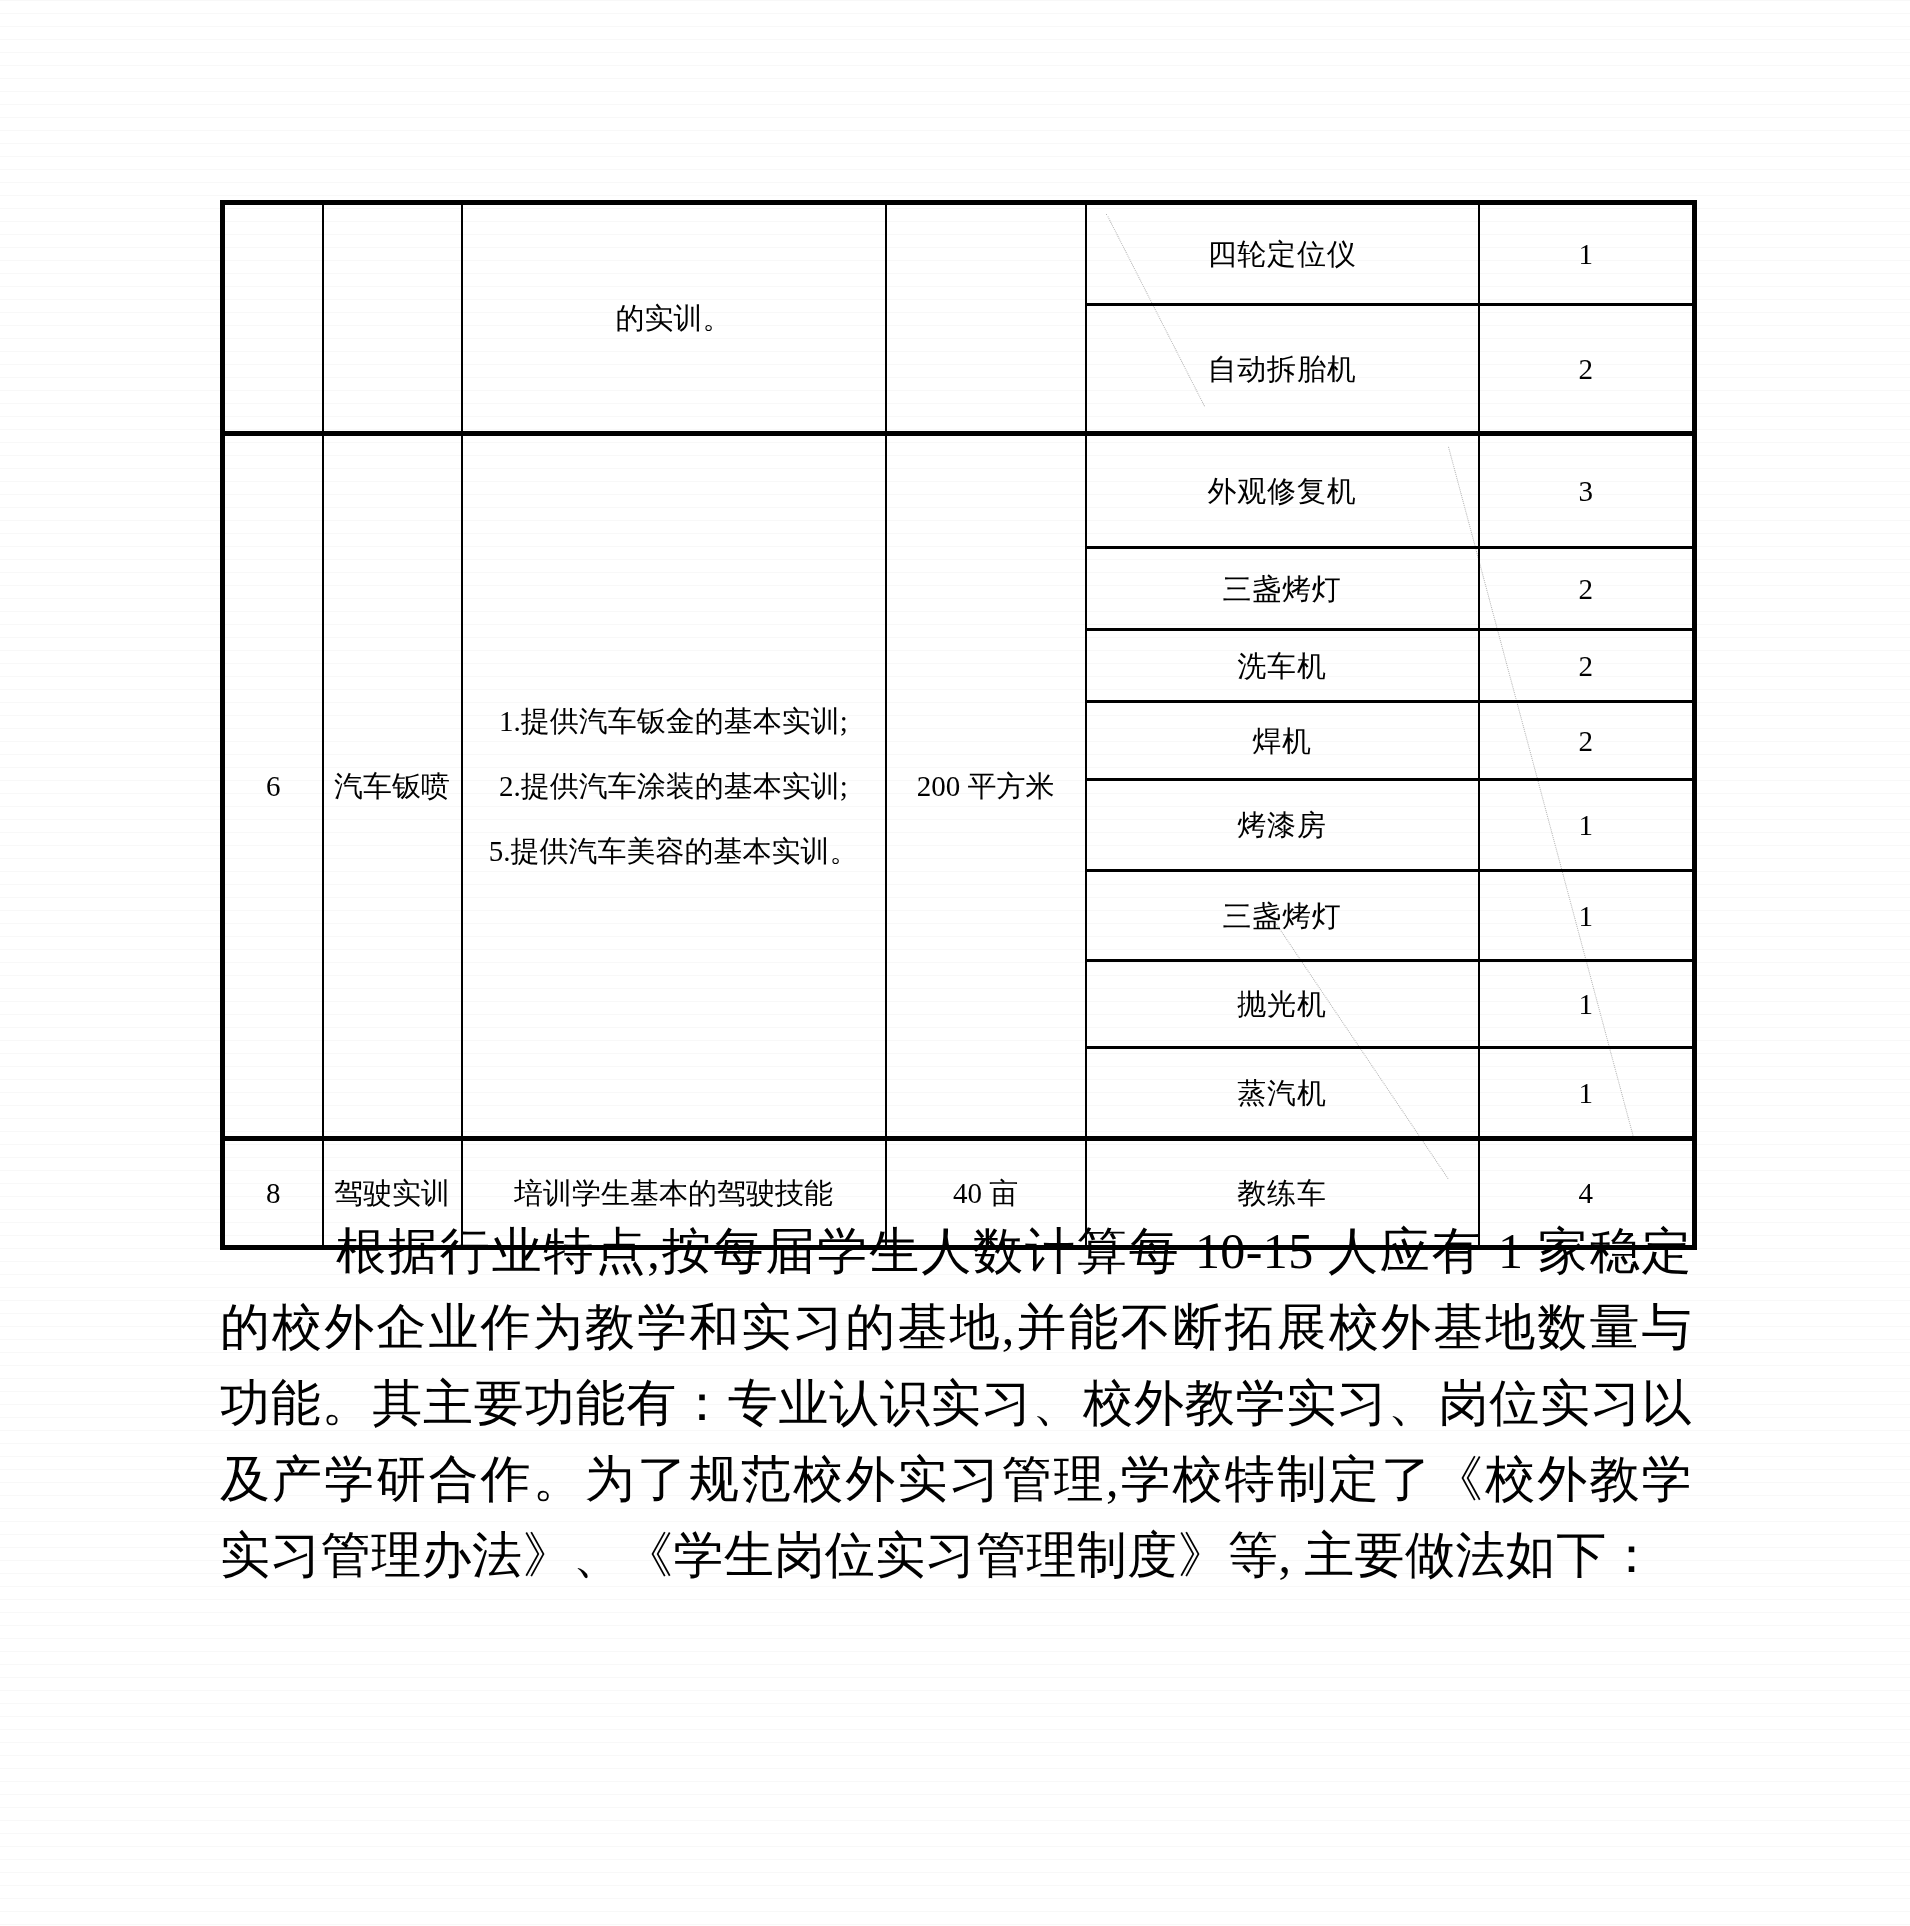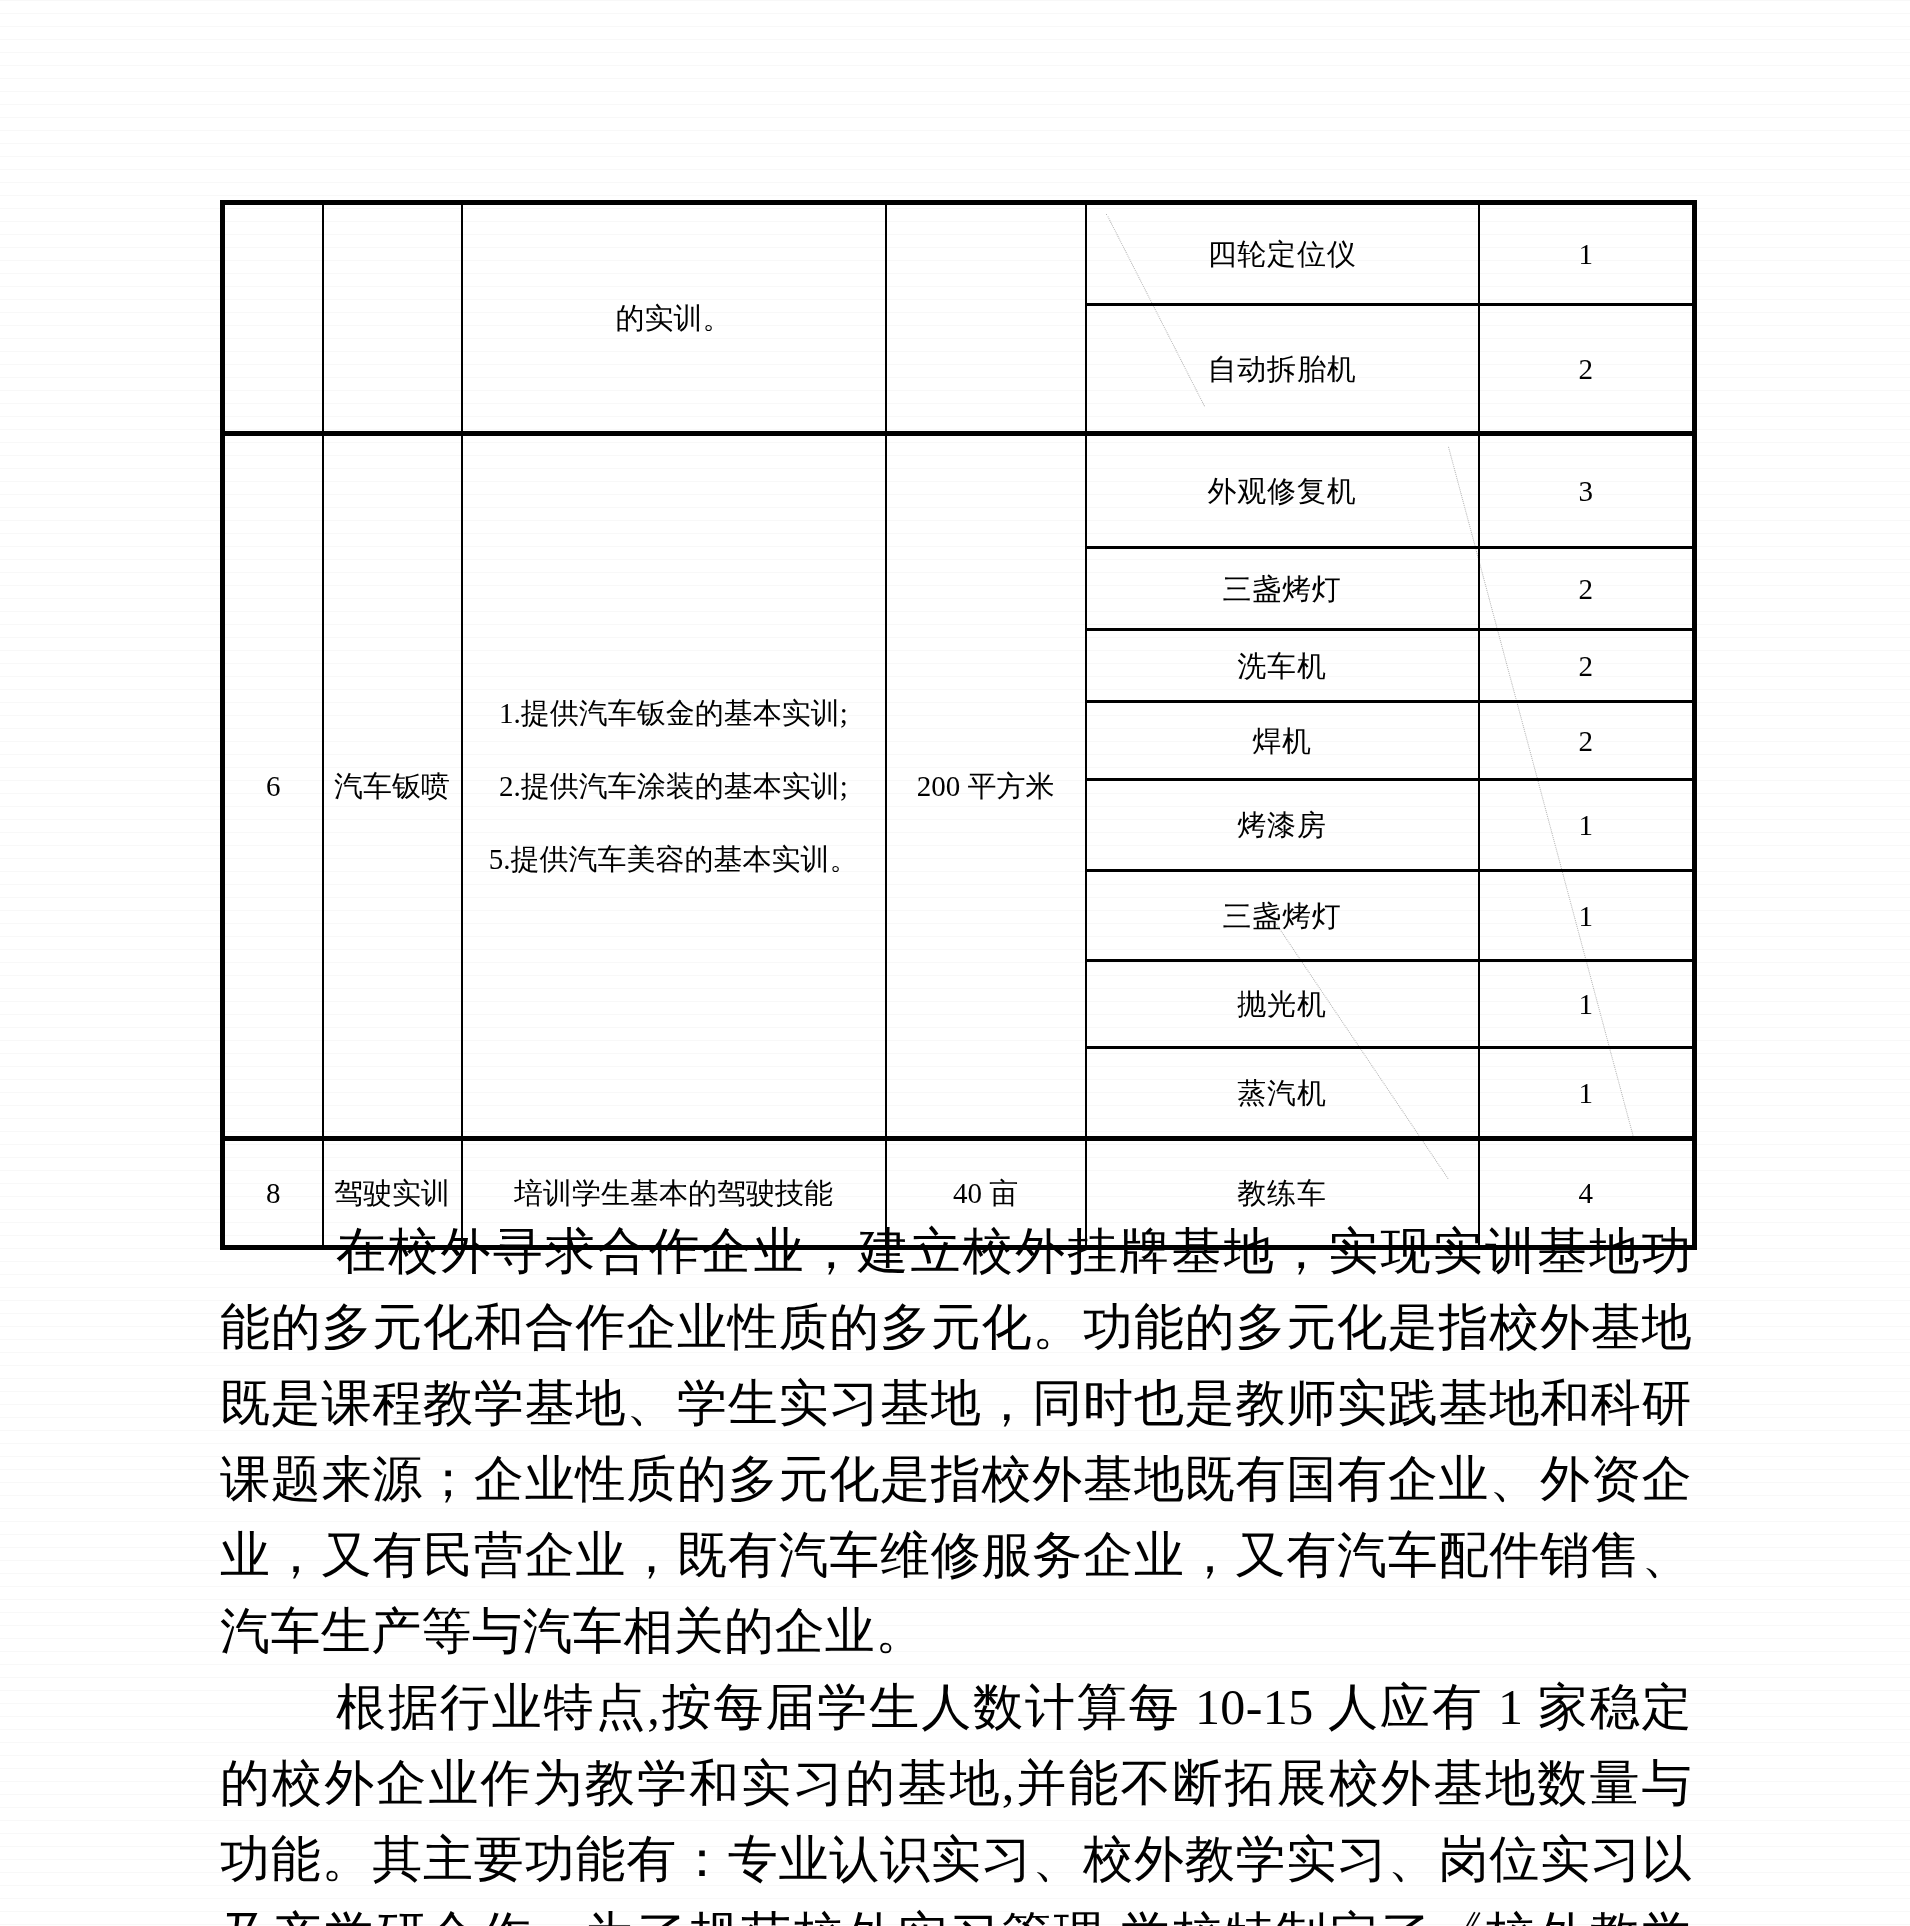--- a/index.html
+++ b/index.html
@@ -29,21 +29,21 @@
     overflow:hidden;
   }
   tr.major > td{border-top-width:5.8px;}
   td.c-desc{ text-align:left;font-size:37px;line-height:54px;padding:0 7.7px;}
   td.c-desc-top{ text-align:left;vertical-align:top;font-size:39px;padding:15.4px 10.8px;}
   td.c-name{font-size:40px;line-height:61px;}
   td.c-area{font-size:37px;}
   td.c-no{font-size:39px;}
   td.c-qty{font-size:39px;}
   td.c-equip{font-size:39px;letter-spacing:0.8px;}
-  .desc-item{margin:15px;}
+  .desc-item{margin:7px;}
   
   .text-block{position:absolute;left:220px;top:1213px;width:1472px;}
   .heading{
     font-size:50px;font-weight:bold;line-height:76px;
     padding-left:127px;margin:0;
   }
   .text-block p{
     margin:0;font-size:50px;line-height:76px;
     text-align:justify;text-indent:116px;
     letter-spacing:0.4px;
@@ -135,19 +135,18 @@
         <td class="c-desc">培训学生基本的驾驶技能</td>
         <td class="c-area">40 亩</td>
         <td class="c-equip">教练车</td>
         <td class="c-qty">4</td>
       </tr>
     </tbody>
       </table>
   </div>
 
   <div class="text-block">
-    <p>在校外寻求合作企业，建立校外挂牌基地，实现实训基地功能的多元化和合作企业性质的多元化。功能的多元化是指校外基地既是课程教学基地、学生实习基地，同时也是教师实践基地和科研课题来源；企业性质的多元化是指校外基地既有国有企业、外资企业，又有民营企业，既有汽车维修服务企业，又有汽车配件销售、汽车生产等与汽车相关的企业。</p>
     <p>根据行业特点,按每届学生人数计算每 10-15 人应有 1 家稳定的校外企业作为教学和实习的基地,并能不断拓展校外基地数量与功能。其主要功能有：专业认识实习、校外教学实习、岗位实习以及产学研合作。为了规范校外实习管理,学校特制定了《校外教学实习管理办法》、《学生岗位实习管理制度》等, 主要做法如下：</p>
 
   </div>
 
 </div>
 
 
 </body></html>

